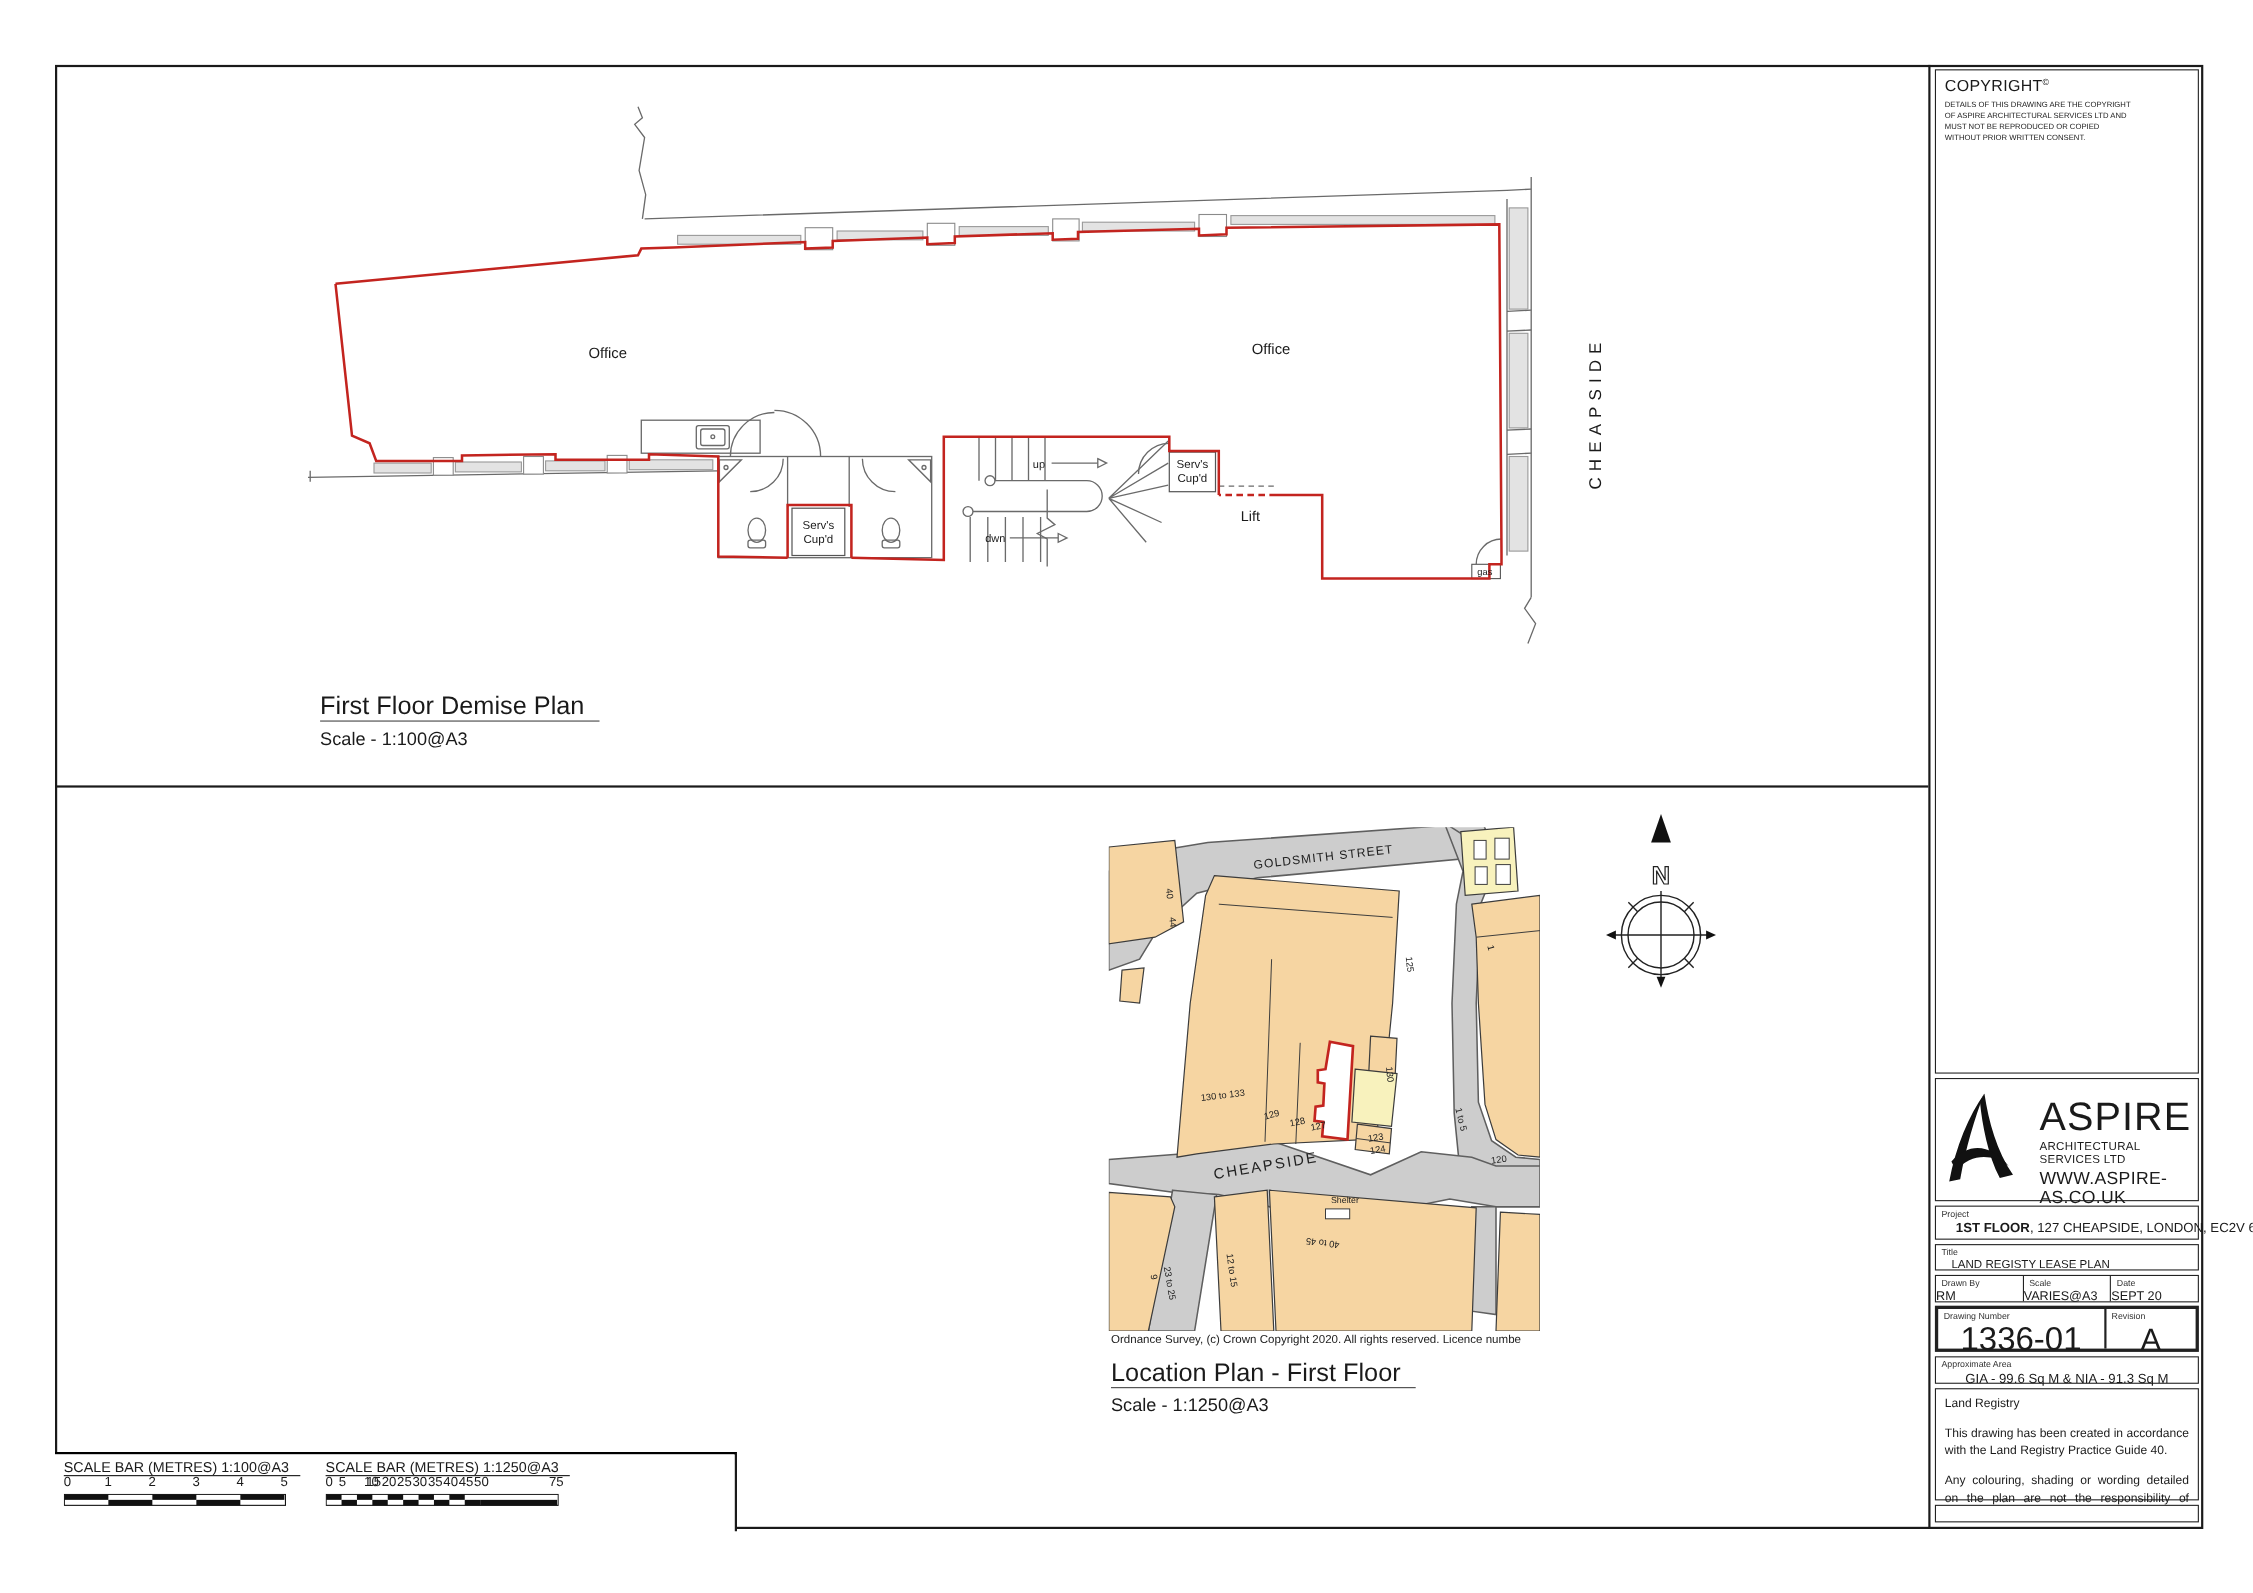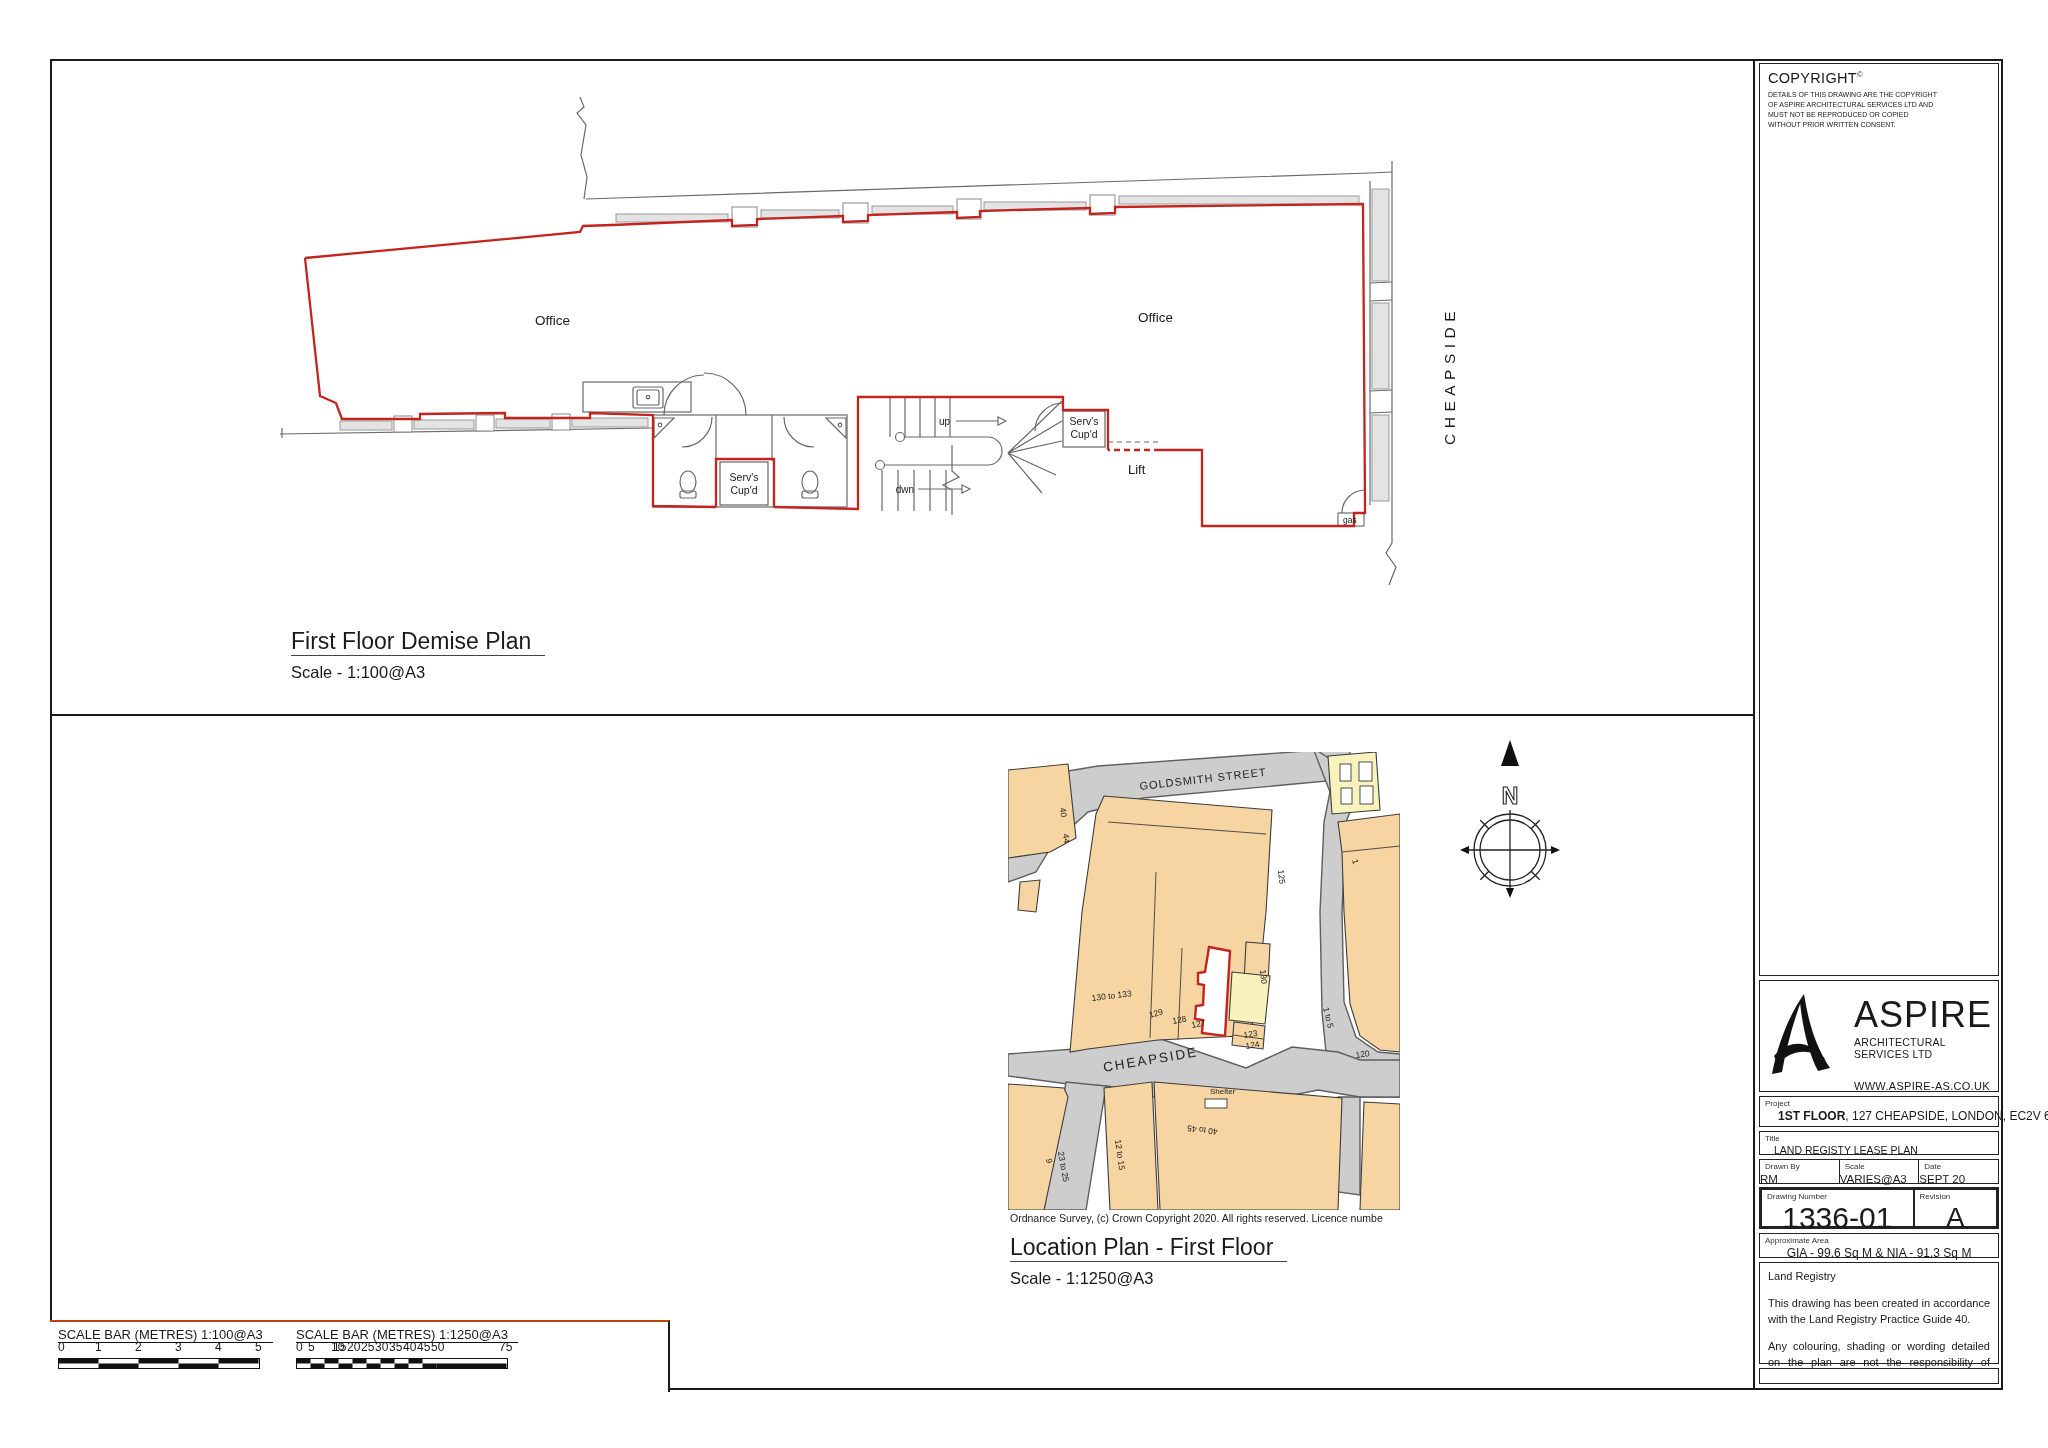--- a/index.html
+++ b/index.html
@@ -2,36 +2,36 @@
 <html><head>
 <meta charset="utf-8">
 <style>
   html,body{margin:0;padding:0;}
   body{width:2048px;height:1448px;background:#fff;position:relative;
        font-family:"Liberation Sans", sans-serif;color:#1a1a1a;overflow:hidden;}
   .abs{position:absolute;}
   .frame{left:50px;top:59px;width:1949px;height:1327px;border:2px solid #1a1a1a;}
   .vdiv{left:1753px;top:59px;width:0;height:1331px;border-left:2px solid #1a1a1a;}
   .hdiv{left:50px;top:714px;width:1703px;height:0;border-top:2px solid #1a1a1a;}
-  .scalebox{left:50px;top:1320px;width:618px;height:70px;border-top:2px solid #c2410c;border-right:2px solid #1a1a1a;background:#fff;}
+  .scalebox{left:50px;top:1320px;width:618px;height:70px;border-top:2px solid #000000;border-right:2px solid #1a1a1a;background:#fff;}
   .sbgroup{position:absolute;top:3px;}
   .sbtitle{font-size:13px;display:inline-block;border-bottom:1.2px solid #111;padding-right:10px;white-space:nowrap;}
   .sbtick{position:absolute;top:15px;font-size:12px;}
   .sbbar{position:absolute;top:33px;left:0;}
   .planheading{font-size:23px;display:inline-block;border-bottom:1.5px solid #444;padding-right:14px;white-space:nowrap;}
   .planscale{font-size:16.5px;margin-top:7px;white-space:nowrap;}
   .mapcredit{left:1010px;top:1212px;width:390px;font-size:10.5px;white-space:nowrap;overflow:hidden;color:#222;}
   
   .rbox{position:absolute;left:1759px;width:240px;border:1.3px solid #222;background:#fff;box-sizing:border-box;}
   .rlabel{font-size:8px;color:#333;padding:2px 0 0 5px;}
   .copy-title{font-size:14.5px;letter-spacing:.3px;padding:6px 0 2px 8px;}
   .copy-body{font-size:7px;line-height:1.45;width:170px;margin:2px 0 0 8px;}
   .aspire-name{font-size:36px;letter-spacing:1px;line-height:1;}
   .aspire-sub{font-size:10.5px;letter-spacing:.3px;margin-top:3px;}
-  .aspire-web{font-size:11px;letter-spacing:.3px;margin-top:20px;}
+  .aspire-web{font-size:16px;letter-spacing:.3px;margin-top:3px;}
   .tb-value{font-size:12px;padding:1px 0 0 18px;white-space:nowrap;}
   .tb-value b{font-weight:bold;}
   .cellrow{display:flex;height:100%;}
   .cell{flex:1;border-right:1.3px solid #222;position:relative;}
   .cell:last-child{border-right:none;}
   .cellval{text-align:left;font-size:11.5px;margin-top:2px;white-space:nowrap;}
   .dn-num{text-align:center;font-size:30px;margin-top:0px;}
   .rev-a{text-align:center;font-size:28px;margin-top:1px;}
   .notes{font-size:11px;line-height:1.4;padding:6px 8px;text-align:justify;}
   .notes p{margin:0 0 12px 0;}

